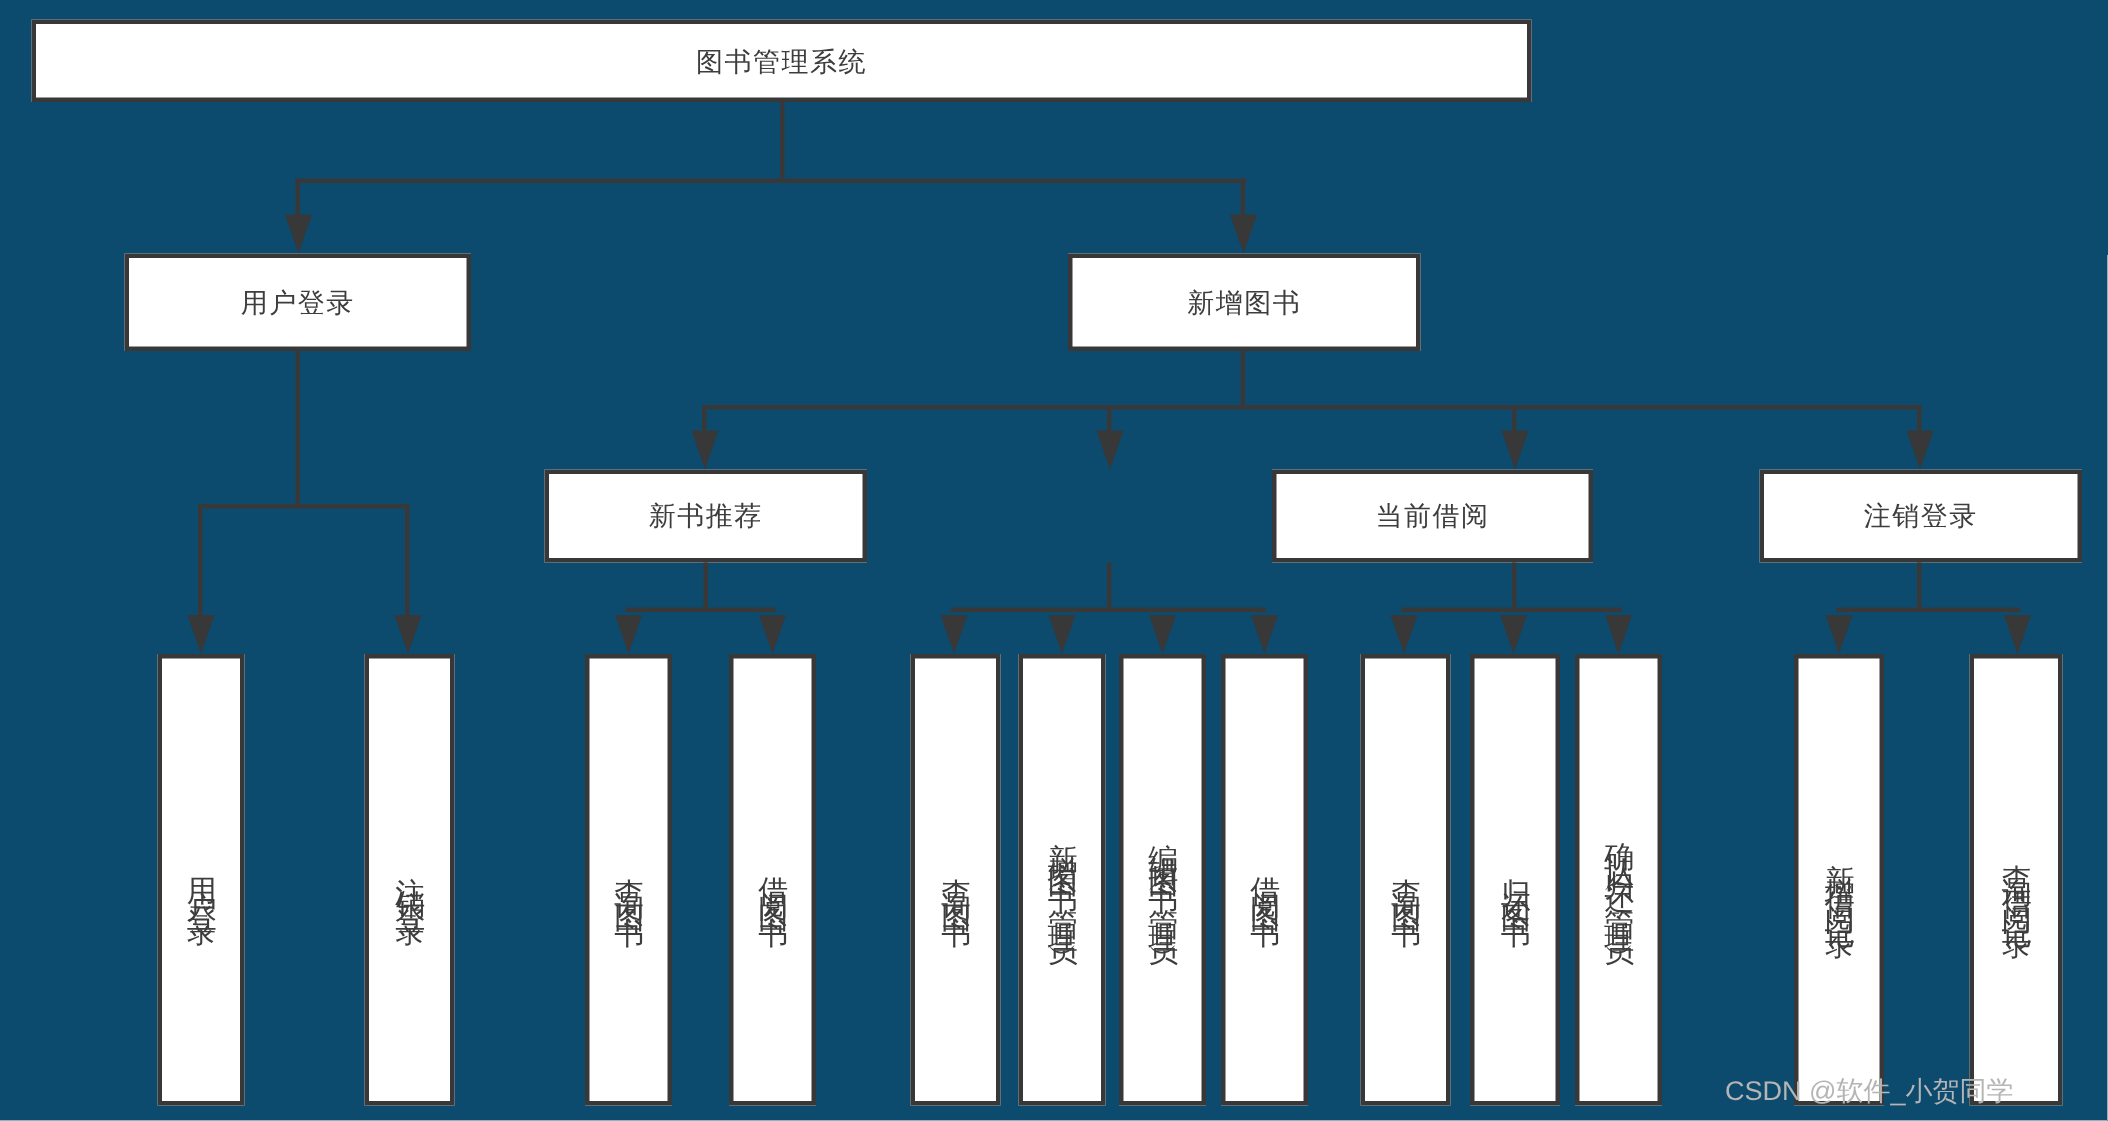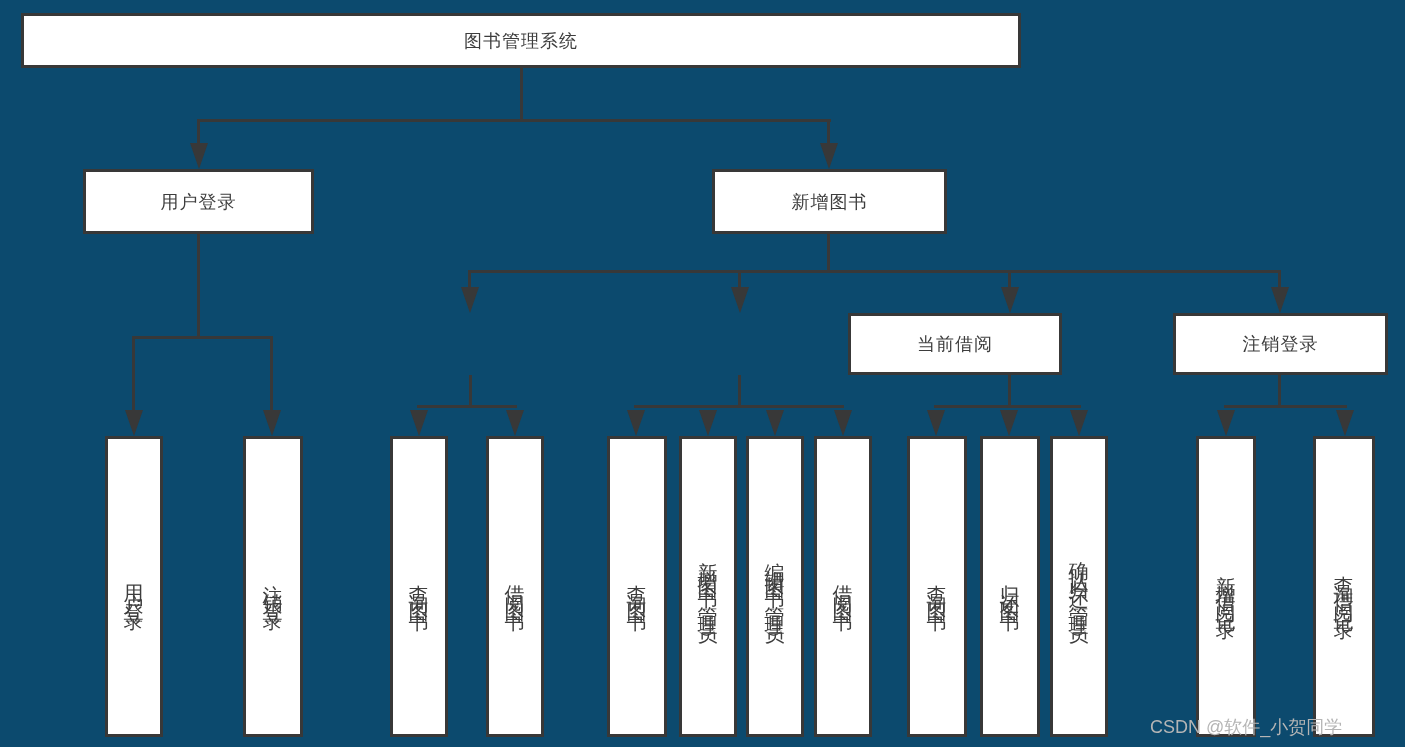--- a/index.html
+++ b/index.html
@@ -39,20 +39,23 @@
     <span>图书管理系统</span>
   </div>
 
   <div class="box hbox" style="left:83px;top:169px;width:231px;height:65px">
     <span>用户登录</span>
   </div>
   <div class="box hbox" style="left:712px;top:169px;width:235px;height:65px">
     <span>新增图书</span>
   </div>
 
+  <div class="box hbox" style="left:363px;top:313px;width:215px;height:62px">
+    <span>新书推荐</span>
+  </div>
   <div class="box hbox" style="left:848px;top:313px;width:214px;height:62px">
     <span>当前借阅</span>
   </div>
   <div class="box hbox" style="left:1173px;top:313px;width:215px;height:62px">
     <span>注销登录</span>
   </div>
 
   <div class="box vbox" style="left:105px;top:436px;width:58px;height:301px">
     <span class="vtext">用户登录</span>
   </div>

